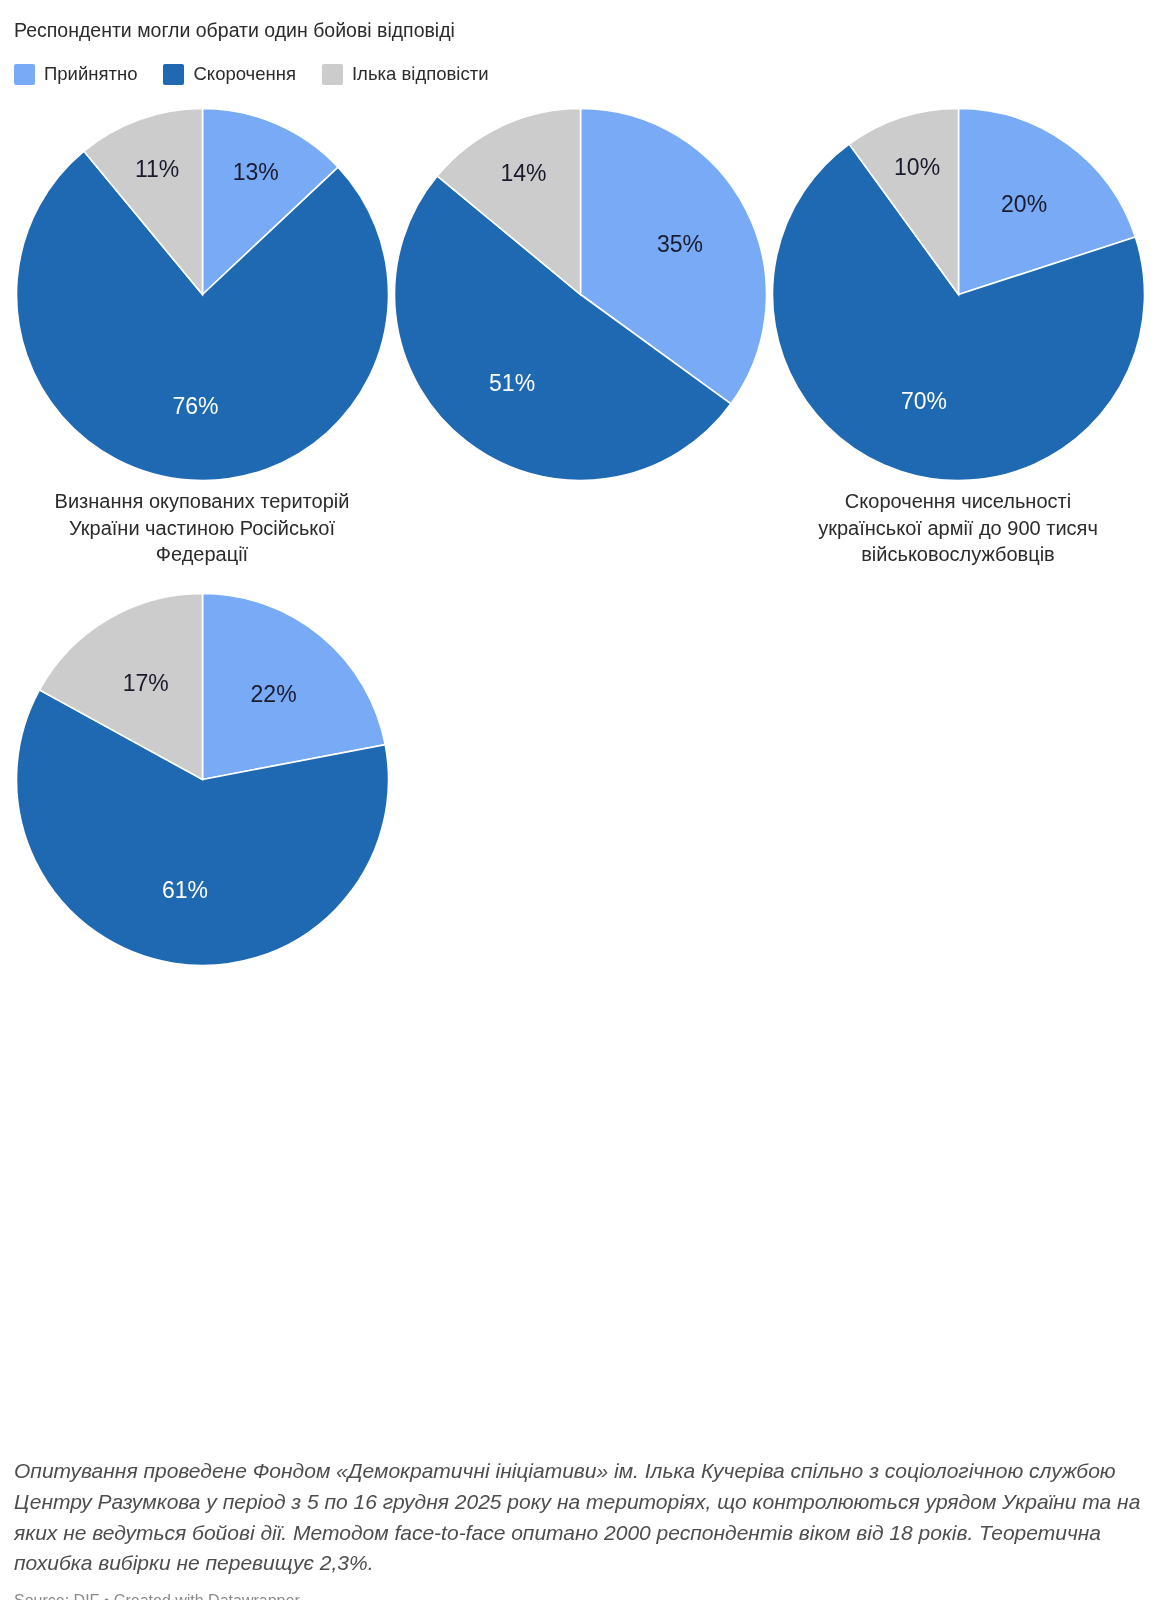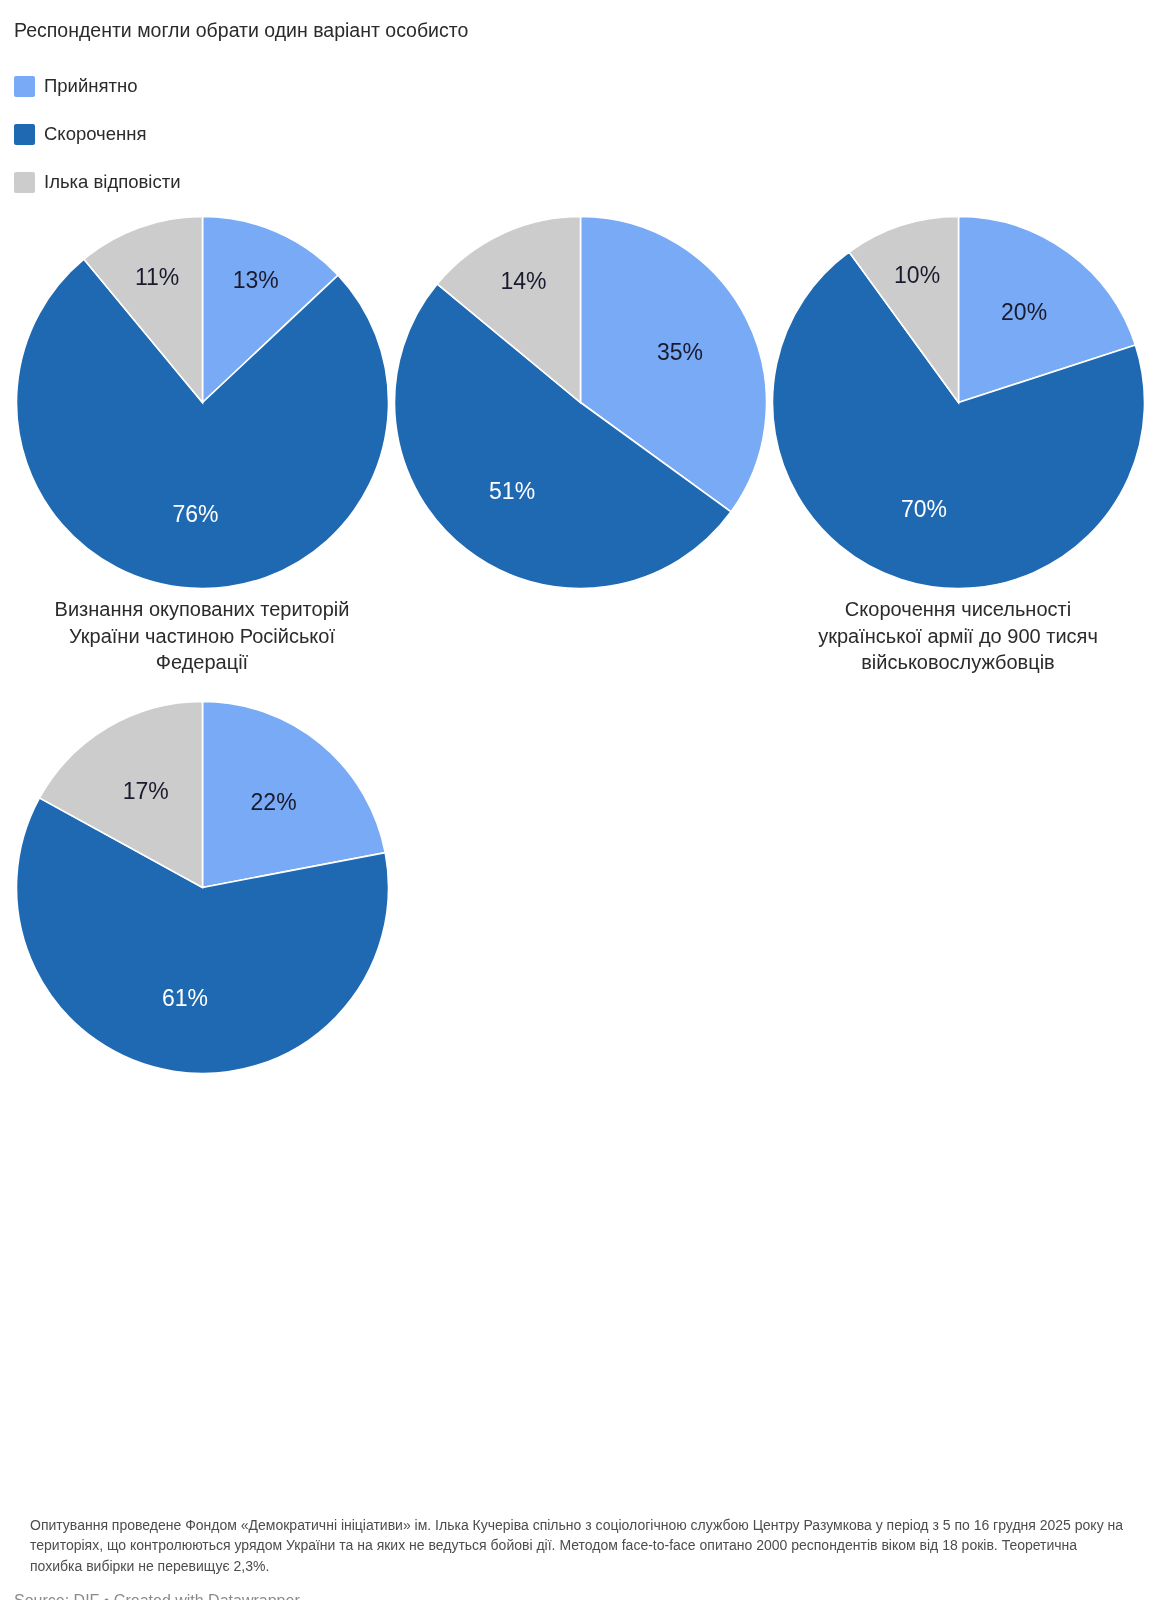--- a/index.html
+++ b/index.html
@@ -37,25 +37,24 @@
     font-size: 19.5px;
     font-weight: 400;
     color: #2b2b2b;
     margin-top: 18px;
     line-height: 1.3;
   }
 
   
   .legend {
     display: flex;
-    align-items: flex-start;
+    align-items: center;
     gap: 26px;
-    margin-top: 32px;
+    margin-top: 20px;
     flex-wrap: wrap;
-    flex-direction: column;
   }
   .legend-item {
     display: flex;
     align-items: center;
     gap: 9px;
   }
   .legend-swatch {
     width: 21px;
     height: 21px;
     border-radius: 2px;
@@ -116,37 +115,38 @@
   }
 
   
   .footer {
     position: absolute;
     left: 14px;
     right: 14px;
     bottom: 8px;
   }
   .footer-note {
-    font-size: 14px;
+    font-size: 21px;
+    font-style: italic;
     line-height: 1.46;
     color: #4d4d4d;
-    margin: 16px;
+    margin: 0;
   }
   .footer-source {
     margin-top: 13px;
     font-size: 16px;
     color: #8a8a8a;
   }
 </style>
 </head>
 <body>
 
 <div class="page">
 
-  <div class="subtitle">Респонденти могли обрати один варіант особисто</div>
+  <div class="subtitle">Респонденти могли обрати один бойові відповіді</div>
 
   <div class="legend">
     <div class="legend-item">
       <span class="legend-swatch" style="background: rgb(121, 170, 245);"></span>
       <span class="legend-label">Прийнятно</span>
     </div>
     <div class="legend-item">
       <span class="legend-swatch" style="background: rgb(31, 105, 179);"></span>
       <span class="legend-label">Скорочення</span>
     </div>

